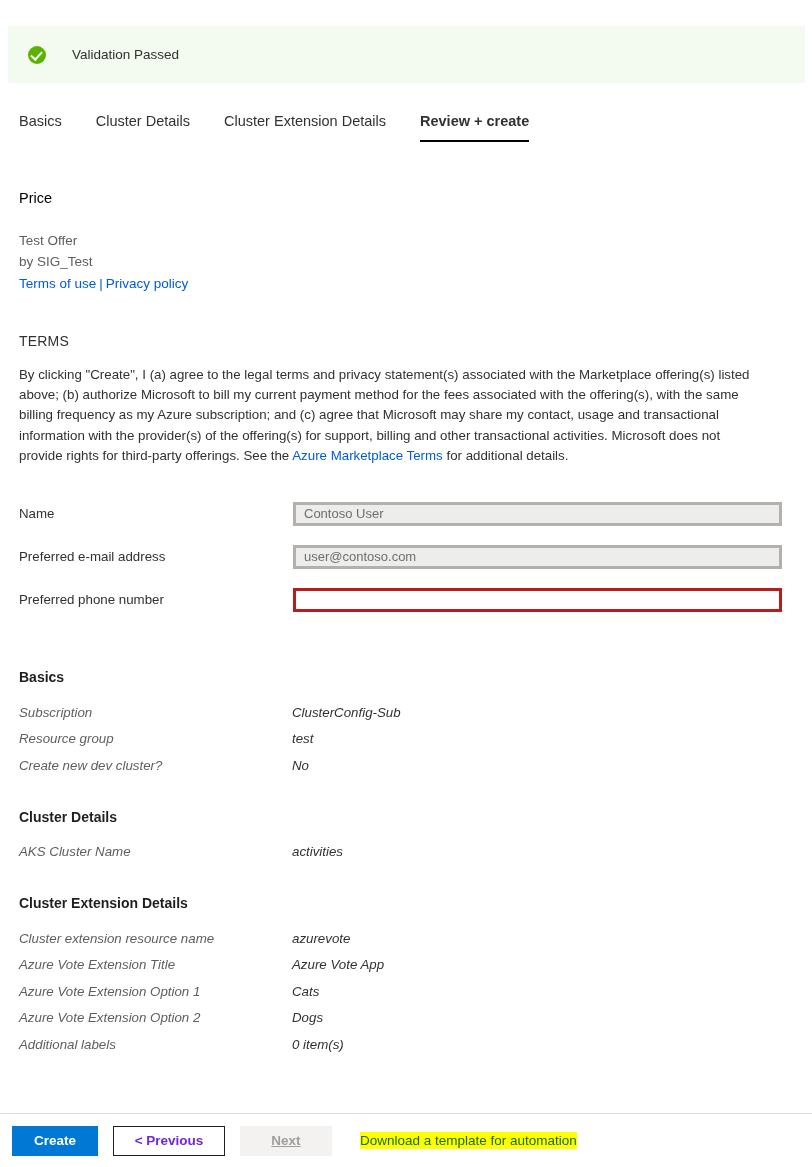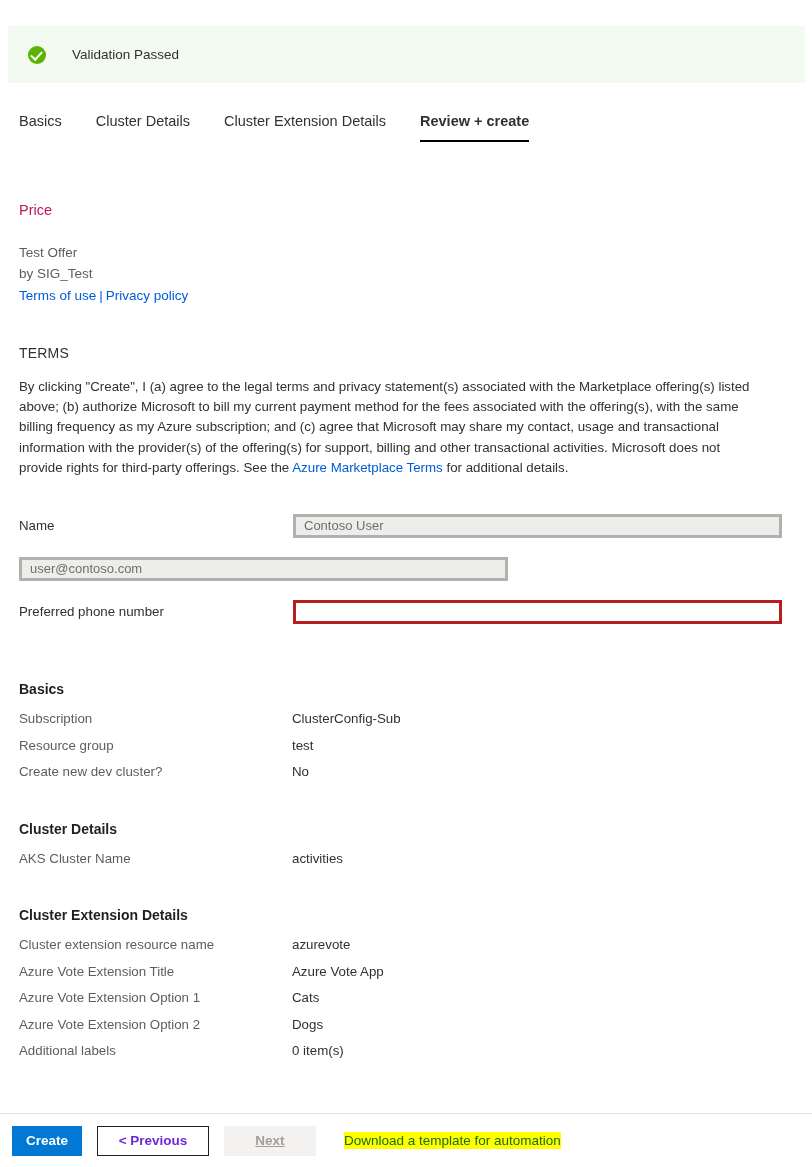--- a/index.html
+++ b/index.html
@@ -82,22 +82,22 @@
   
   .content {
     position: absolute;
     left: 19px;
     top: 190px;
     width: 775px;
   }
 
   .price-heading {
     font-size: 14.5px;
-    color: #be185d;
-    margin: 12px 0 24px 0;
+    color: #000000;
+    margin: 0 0 24px 0;
     font-weight: normal;
   }
   .offer-name {
     font-size: 13.5px;
     color: #605e5c;
     line-height: 21px;
   }
   .offer-by {
     font-size: 13.5px;
     color: #605e5c;
@@ -166,22 +166,23 @@
   .summary { margin-top: 48px; }
   .summary-title {
     font-size: 14px;
     font-weight: bold;
     color: #201f1e;
     margin: 0 0 14px 0;
   }
   .summary + .summary { margin-top: 30px; }
   .summary-row {
     display: flex;
-    align-items: flex-start;
+    align-items: center;
     height: 26.5px;
+    font-style: italic;
   }
   .summary-key {
     width: 273px;
     flex: 0 0 273px;
     font-size: 13.3px;
     color: #605e5c;
   }
   .summary-val {
     font-size: 13.3px;
     color: #323130;
@@ -214,21 +215,21 @@
     font-weight: bold;
     cursor: pointer;
     border: 1px solid transparent;
     padding: 0 14px;
     line-height: 28px;
     text-align: center;
   }
   .btn-primary {
     background: #0078d4;
     color: #ffffff;
-    width: 70px;
+    width: 86px;
     padding: 0;
   }
   .btn-secondary {
     background: #ffffff;
     color: #6d28d9;
     border: 1px solid #201f1e;
     width: 112px;
     padding: 0;
     margin-left: 15px;
   }
@@ -278,20 +279,21 @@
 
   <div class="terms-heading">TERMS</div>
   <p class="terms-body"><span>By clicking "Create", I (a) agree to the legal terms and privacy statement(s) associated with the Marketplace offering(s) listed above; (b) authorize Microsoft to bill my current payment method for the fees associated with the offering(s), with the same billing frequency as my Azure subscription; and (c) agree that Microsoft may share my contact, usage and transactional information with the provider(s) of the offering(s) for support, billing and other transactional activities. Microsoft does not provide rights for third-party offerings. See the </span><a class="link" href="#">Azure Marketplace Terms</a><span> for additional details.</span></p>
 
   <div class="form">
     <div class="form-row">
       <div class="form-label">Name</div>
       <input class="form-input readonly" type="text" readonly="" value="Contoso User" style="">
     </div>
     <div class="form-row">
+      <div class="form-label">Preferred e-mail address</div>
       <input class="form-input readonly" type="text" readonly="" value="user@contoso.com" style="">
     </div>
     <div class="form-row">
       <div class="form-label">Preferred phone number</div>
       <input class="form-input" type="text" value="" style="">
     </div>
   </div>
 
   <div>
 

